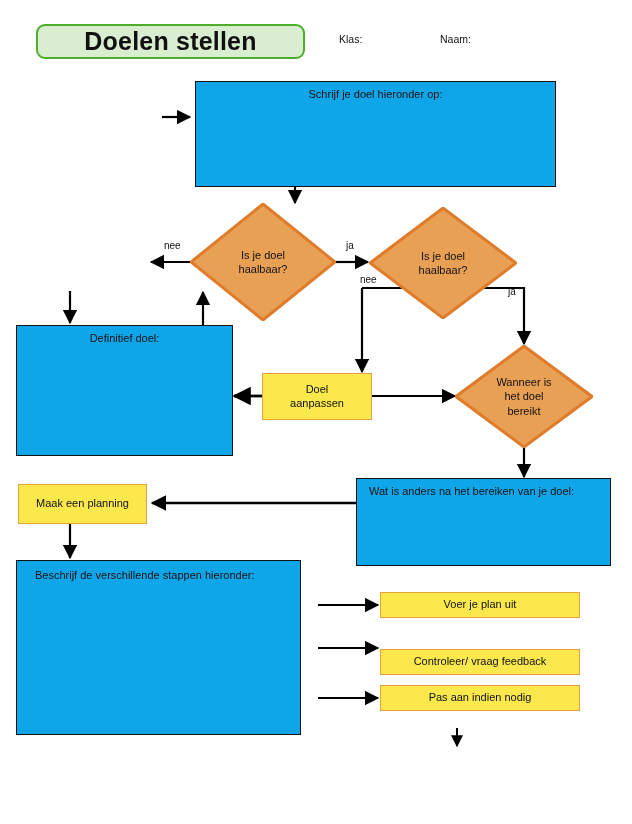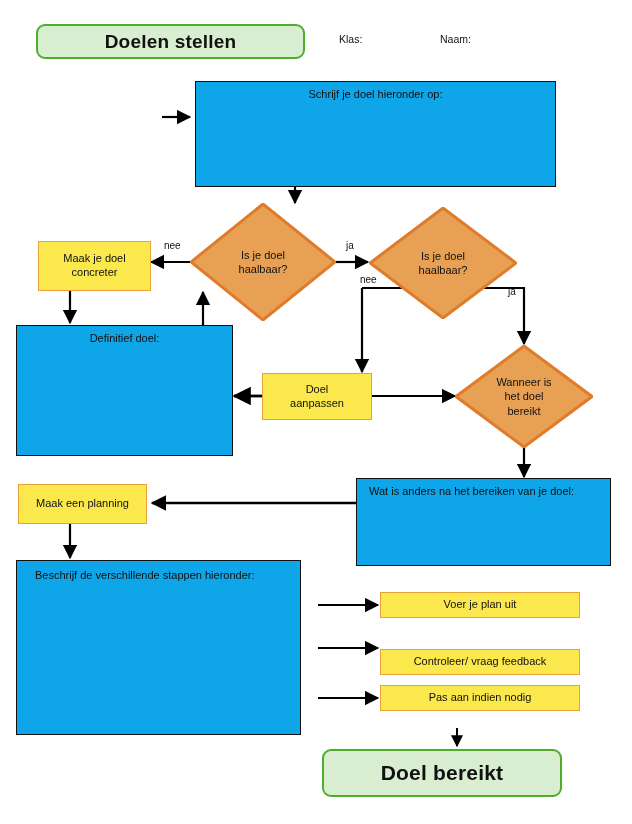--- a/index.html
+++ b/index.html
@@ -5,21 +5,21 @@
   html,body{margin:0;padding:0;background:#ffffff;}
   body{width:632px;height:824px;position:relative;
        font-family:"Liberation Sans","DejaVu Sans",sans-serif;
        -webkit-font-smoothing:antialiased;overflow:hidden;}
   #canvas{position:absolute;left:0;top:0;width:632px;height:824px;}
   .node{position:absolute;box-sizing:border-box;}
 
   
   .pill{background:#d9eed0;border:2.5px solid #4caf2a;border-radius:9px;
         display:flex;align-items:center;justify-content:center;}
-  .pill-title{font-size:19px;font-weight:bold;color:#111;letter-spacing:.2px;}
+  .pill-title{font-size:25px;font-weight:bold;color:#111;letter-spacing:.2px;}
   .pill-title.big{font-size:21px;}
 
   
   .field-label{font-size:10.5px;color:#111;padding-left:24px;}
 
   
   .ellipse{background:#8ed2f0;border:1.6px solid #3a3a3a;border-radius:50%;
            display:flex;align-items:center;justify-content:center;}
   .ellipse-label{font-size:17px;font-weight:bold;color:#111;}
 
@@ -111,26 +111,20 @@
       <polygon points="73,1 145,59 73,117 1,59" fill="#e8a055" stroke="#e07b2a" stroke-width="3"></polygon>
     </svg>
     <div class="diamond-label">
       <div>Is je doel</div>
       <div>haalbaar?</div>
     </div>
   </div>
   <div class="edge-label" style="left:164px;top:240px;">nee</div>
   <div class="edge-label" style="left:346px;top:240px;">ja</div>
 
-  <div class="node action" style="left:38px;top:241px;width:113px;height:50px;">
-    <div class="action-label">
-      <div>Maak je doel</div>
-      <div>concreter</div>
-    </div>
-  </div>
 
   <div class="node diamond-wrap" style="left:369px;top:207px;width:148px;height:112px;">
     <svg class="diamond-shape" viewBox="0 0 148 112" preserveAspectRatio="none">
       <polygon points="74,1 147,56 74,111 1,56" fill="#e8a055" stroke="#e07b2a" stroke-width="3"></polygon>
     </svg>
     <div class="diamond-label">
       <div>Is je doel</div>
       <div>haalbaar?</div>
     </div>
   </div>
@@ -174,17 +168,14 @@
   <div class="node action" style="left:380px;top:592px;width:200px;height:26px;">
     <div class="action-label">Voer je plan uit</div>
   </div>
   <div class="node action" style="left:380px;top:649px;width:200px;height:26px;">
     <div class="action-label">Controleer/ vraag feedback</div>
   </div>
   <div class="node action" style="left:380px;top:685px;width:200px;height:26px;">
     <div class="action-label">Pas aan indien nodig</div>
   </div>
 
-  <div class="node pill" style="left:322px;top:749px;width:240px;height:48px;">
-    <span class="pill-title big">Doel bereikt</span>
-  </div>
 
 </div>
 
 </body></html>

